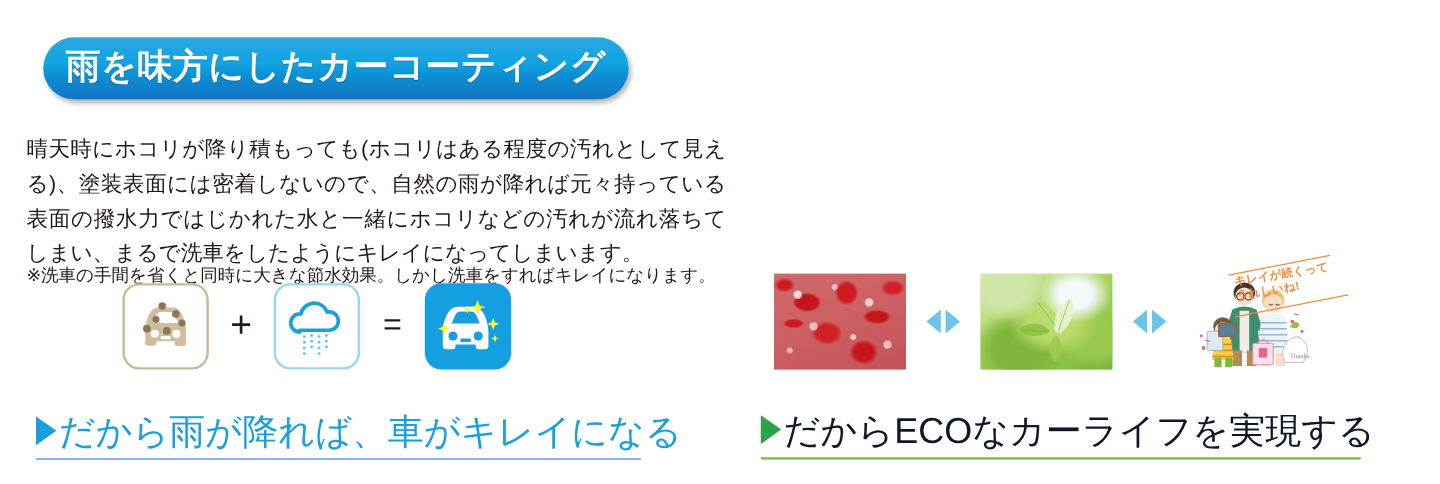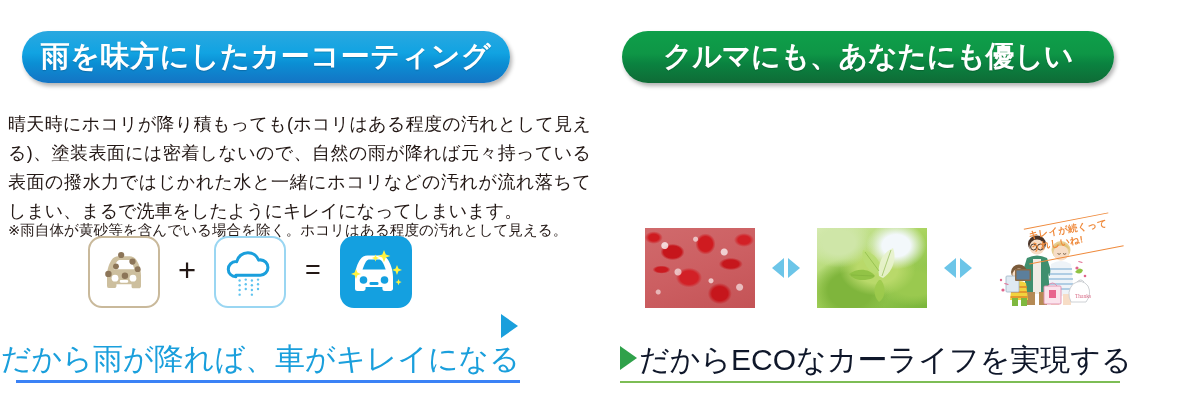--- a/index.html
+++ b/index.html
@@ -1,21 +1,21 @@
 <!DOCTYPE html>
 <html><head>
 <meta charset="utf-8">
 <style>
   html,body{margin:0;padding:0;background:#ffffff;}
   body{width:1200px;height:403px;overflow:hidden;
        font-family:"Liberation Sans","DejaVu Sans",sans-serif;color:#231815;}
   .page{position:relative;width:1200px;height:403px;}
 
   
-  .col{position:absolute;top:0;height:403px;}
+  .col{position:absolute;top:0;height:403px;margin-left:14px;}
   .col-left{left:0;width:600px;}
   .col-right{left:600px;width:600px;}
 
   
   .pill-wrap{position:absolute;left:22px;top:31px;}
   .pill{position:relative;display:flex;align-items:center;justify-content:center;
         height:52px;border-radius:26px;box-sizing:border-box;padding:0 26px 2px 26px;
         box-shadow:2px 3px 4px rgba(0,0,0,.30);}
   .pill.blue{width:488px;
         background:linear-gradient(180deg,#2aa8e0 0%,#11a3e2 42%,#0b8fd4 62%,#1474c4 100%);}
@@ -71,21 +71,21 @@
        radial-gradient(ellipse at 55% 52%,#b9d96a 0 20px,rgba(185,217,106,0) 38px),
        radial-gradient(ellipse at 30% 78%,#7fb53c 0 22px,rgba(127,181,60,0) 40px),
        radial-gradient(ellipse at 88% 70%,#9ac94f 0 20px,rgba(154,201,79,0) 38px),
        linear-gradient(150deg,#d9ecb6 0%,#a9d45f 45%,#79b53a 100%);}
   .photo.family{background:#ffffff;}
   .arrows{width:34px;height:30px;position:relative;flex:0 0 auto;}
 
   
   .tagline{position:absolute;bottom:20px;display:flex;align-items:flex-end;
         padding-bottom:6px;box-sizing:border-box;}
-  .col-left .tagline{left:16px;width:504px;border-bottom:3px solid #3b82f6;flex-direction:column;}
+  .col-left .tagline{left:16px;width:504px;border-bottom:1px solid #3b82f6;}
   .col-right .tagline{left:20px;width:500px;border-bottom:2px solid #7dbd55;}
   .tri{width:0;height:0;border-style:solid;margin-bottom:5px;margin-right:2px;}
   .tri.blue{border-width:12px 0 12px 17px;border-color:transparent transparent transparent #1a9fdc;}
   .tri.green{border-width:12px 0 12px 17px;border-color:transparent transparent transparent #2fa14a;}
   .tagline .txt{font-size:30px;font-weight:400;line-height:1.05;white-space:nowrap;}
   .col-left .tagline .txt{color:#1a9fdc;}
   .col-right .tagline .txt{color:#0f172a;}
 
   
   .bubble{position:absolute;left:1030px;top:222px;width:95px;height:34px;
@@ -104,21 +104,21 @@
   <div class="col col-left">
 
     <div class="pill-wrap">
       <div class="pill blue">
         <span>雨を味方にしたカーコーティング</span>
       </div>
     </div>
 
     <p class="body-copy">晴天時にホコリが降り積もっても(ホコリはある程度の汚れとして見える)、塗装表面には密着しないので、自然の雨が降れば元々持っている表面の撥水力ではじかれた水と一緒にホコリなどの汚れが流れ落ちてしまい、まるで洗車をしたようにキレイになってしまいます。</p>
 
-    <p class="note">※雨自体が黄砂等を含んでいる場合を除く。ホコリはある程度の汚れとして見える。</p>
+    <p class="note">※洗車の手間を省くと同時に大きな節水効果。しかし洗車をすればキレイになります。</p>
 
     <div class="icon-strip">
 
       <div class="tile dusty">
         <svg viewBox="0 0 72 72" width="68" height="68" aria-hidden="true">
           <g fill="#cdbf9e">
             <path d="M18 40c0-8 3-14 5-17 1.6-2.3 4-3.6 7-3.6h12c3 0 5.4 1.3 7 3.6 2 3 5 9 5 17v11c0 1.3-1 2.3-2.3 2.3h-5.4A2.3 2.3 0 0 1 44 50.7V49H28v1.7c0 1.3-1 2.3-2.3 2.3h-5.4A2.3 2.3 0 0 1 18 50.7V40z"></path>
           </g>
           <path d="M25 33c1.3-4 2.6-6.6 3.6-8 .7-1 1.8-1.6 3-1.6h8.8c1.2 0 2.3.6 3 1.6 1 1.4 2.3 4 3.6 8H25z" fill="#ffffff"></path>
           <circle cx="26.5" cy="42.5" r="3.6" fill="#ffffff"></circle>
@@ -183,25 +183,20 @@
     </div>
 
     <div class="tagline">
       <span class="tri blue"></span>
       <span class="txt">だから雨が降れば、車がキレイになる</span>
     </div>
   </div>
 
   <div class="col col-right">
 
-    <div class="pill-wrap">
-      <div class="pill green">
-        <span>クルマにも、あなたにも優しい</span>
-      </div>
-    </div>
 
 
     <div class="tagline">
       <span class="tri green"></span>
       <span class="txt">だからECOなカーライフを実現する</span>
     </div>
   </div>
 
   <div class="photo-strip">
 

